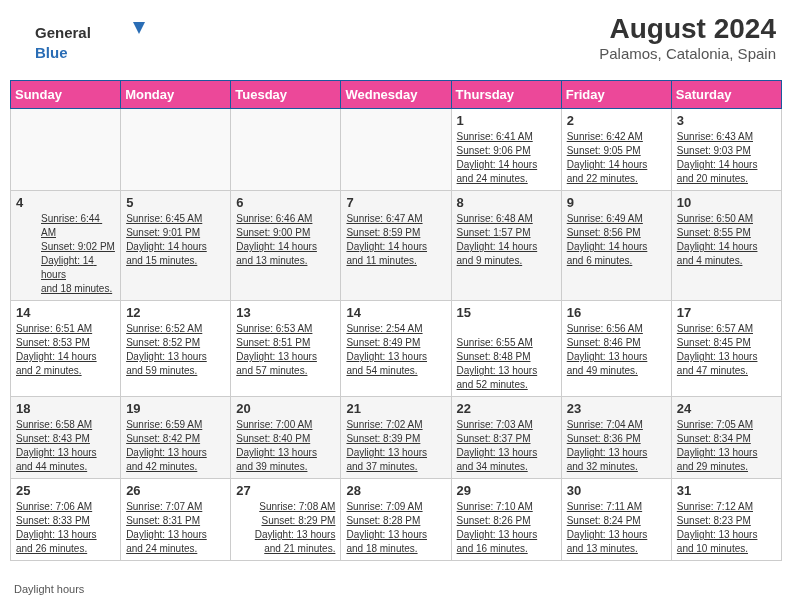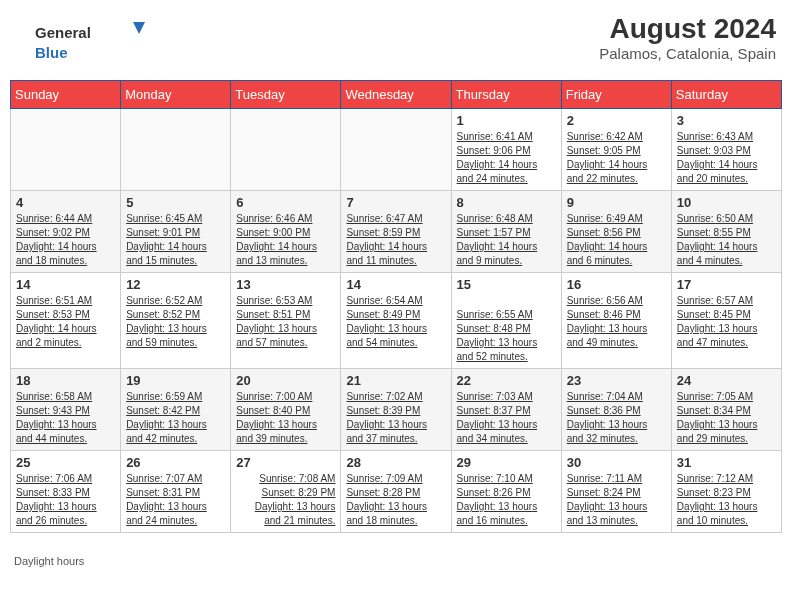--- a/index.html
+++ b/index.html
@@ -35,24 +35,24 @@
     .location {
       font-size: 15px;
       color: #555;
     }
     table {
       width: 100%;
       border-collapse: collapse;
       table-layout: fixed;
     }
     th {
-      background: #ef4444;
+      background: #ec4899;
       color: #fff;
       font-size: 13px;
-      font-weight: normal;
+      font-weight: bold;
       padding: 6px 4px;
       text-align: left;
       border: 1px solid #1a5a9e;
     }
     td {
       border: 1px solid #ccc;
       vertical-align: top;
       padding: 4px 5px;
       min-height: 80px;
       background: #fff;
@@ -142,21 +142,21 @@
           <span class="day-num">3</span>
           <div class="day-info" style="white-space: pre-wrap;">Sunrise: 6:43 AM
 Sunset: 9:03 PM
 Daylight: 14 hours
 and 20 minutes.</div>
         </td>
       </tr>
       <tr>
         <td>
           <span class="day-num">4</span>
-          <div class="day-info" style="white-space: pre-wrap;">Sunrise: 6:44 AM
+          <div class="day-info" style="white-space: pre-wrap; margin-left: 25px;">Sunrise: 6:44 AM
 Sunset: 9:02 PM
 Daylight: 14 hours
 and 18 minutes.</div>
         </td>
         <td>
           <span class="day-num">5</span>
           <div class="day-info" style="white-space: pre-wrap;">Sunrise: 6:45 AM
 Sunset: 9:01 PM
 Daylight: 14 hours
 and 15 minutes.</div>
@@ -214,21 +214,21 @@
         </td>
         <td>
           <span class="day-num">13</span>
           <div class="day-info" style="white-space: pre-wrap;">Sunrise: 6:53 AM
 Sunset: 8:51 PM
 Daylight: 13 hours
 and 57 minutes.</div>
         </td>
         <td>
           <span class="day-num">14</span>
-          <div class="day-info" style="white-space: pre-wrap;">Sunrise: 6:54 AM
+          <div class="day-info" style="white-space: pre-wrap;">Sunrise: 2:54 AM
 Sunset: 8:49 PM
 Daylight: 13 hours
 and 54 minutes.</div>
         </td>
         <td>
           <span class="day-num">15</span>
           <div class="day-info" style="white-space: pre-wrap; margin-top: 16px;">Sunrise: 6:55 AM
 Sunset: 8:48 PM
 Daylight: 13 hours
 and 52 minutes.</div>
@@ -245,21 +245,21 @@
           <div class="day-info" style="white-space: pre-wrap;">Sunrise: 6:57 AM
 Sunset: 8:45 PM
 Daylight: 13 hours
 and 47 minutes.</div>
         </td>
       </tr>
       <tr>
         <td>
           <span class="day-num">18</span>
           <div class="day-info" style="white-space: pre-wrap;">Sunrise: 6:58 AM
-Sunset: 9:43 PM
+Sunset: 8:43 PM
 Daylight: 13 hours
 and 44 minutes.</div>
         </td>
         <td>
           <span class="day-num">19</span>
           <div class="day-info" style="white-space: pre-wrap;">Sunrise: 6:59 AM
 Sunset: 8:42 PM
 Daylight: 13 hours
 and 42 minutes.</div>
         </td>

